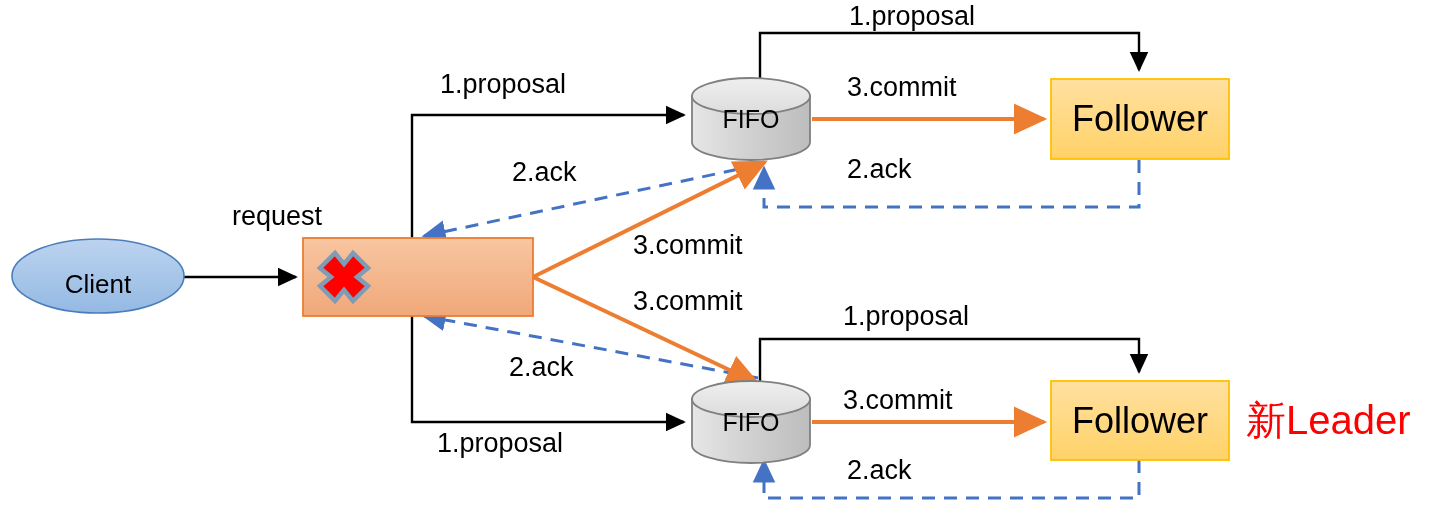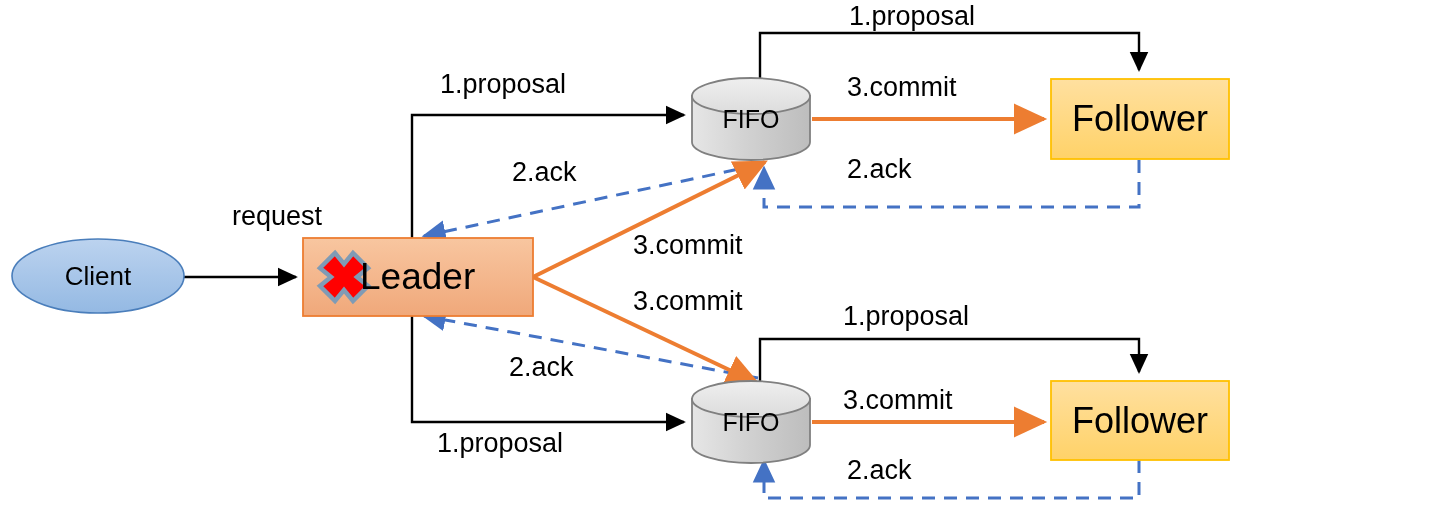--- a/index.html
+++ b/index.html
@@ -95,32 +95,32 @@
 
     <rect x="1051" y="79" width="178" height="80" fill="url(#gradFollower)" stroke="#ffc000" stroke-width="1.8"></rect>
 
     <rect x="1051" y="381" width="178" height="79" fill="url(#gradFollower)" stroke="#ffc000" stroke-width="1.8"></rect>
 
     <g transform="translate(344,277)">
       <path d="M -9,-24 L 0,-13 L 9,-24 L 24,-9 L 13,0 L 24,9 L 9,24 L 0,13 L -9,24 L -24,9 L -13,0 L -24,-9 Z" fill="#ff0000" stroke="#7f9bb5" stroke-width="4.5" stroke-linejoin="miter"></path>
     </g>
   </svg>
 
-  <div class="node-text" style="left:13px;top:256px;width:170px;height:40px;font-size:26px;">Client</div>
+  <div class="node-text" style="left:13px;top:264px;width:170px;height:40px;font-size:26px;">Client</div>
 
-  <div class="node-text" style="left:360px;top:252px;width:160px;height:50px;font-size:37px;justify-content:flex-start;">Leader</div>
 
   <div class="node-text" style="left:692px;top:103px;width:118px;height:32px;font-size:25px;">FIFO</div>
 
   <div class="node-text" style="left:692px;top:406px;width:118px;height:32px;font-size:25px;">FIFO</div>
 
   <div class="node-text" style="left:1051px;top:96px;width:178px;height:46px;font-size:36px;">Follower</div>
 
   <div class="node-text" style="left:1051px;top:398px;width:178px;height:46px;font-size:36px;">Follower</div>
 
+  <div class="newleader" style="left:1246px;top:400px;">新Leader</div>
 
   <div class="lbl" style="left:192px;top:203px;margin-left:40px;">request</div>
 
   <div class="lbl" style="left:440px;top:71px;">1.proposal</div>
 
   <div class="lbl" style="left:437px;top:430px;">1.proposal</div>
 
   <div class="lbl" style="left:849px;top:3px;">1.proposal</div>
 
   <div class="lbl" style="left:843px;top:303px;">1.proposal</div>

